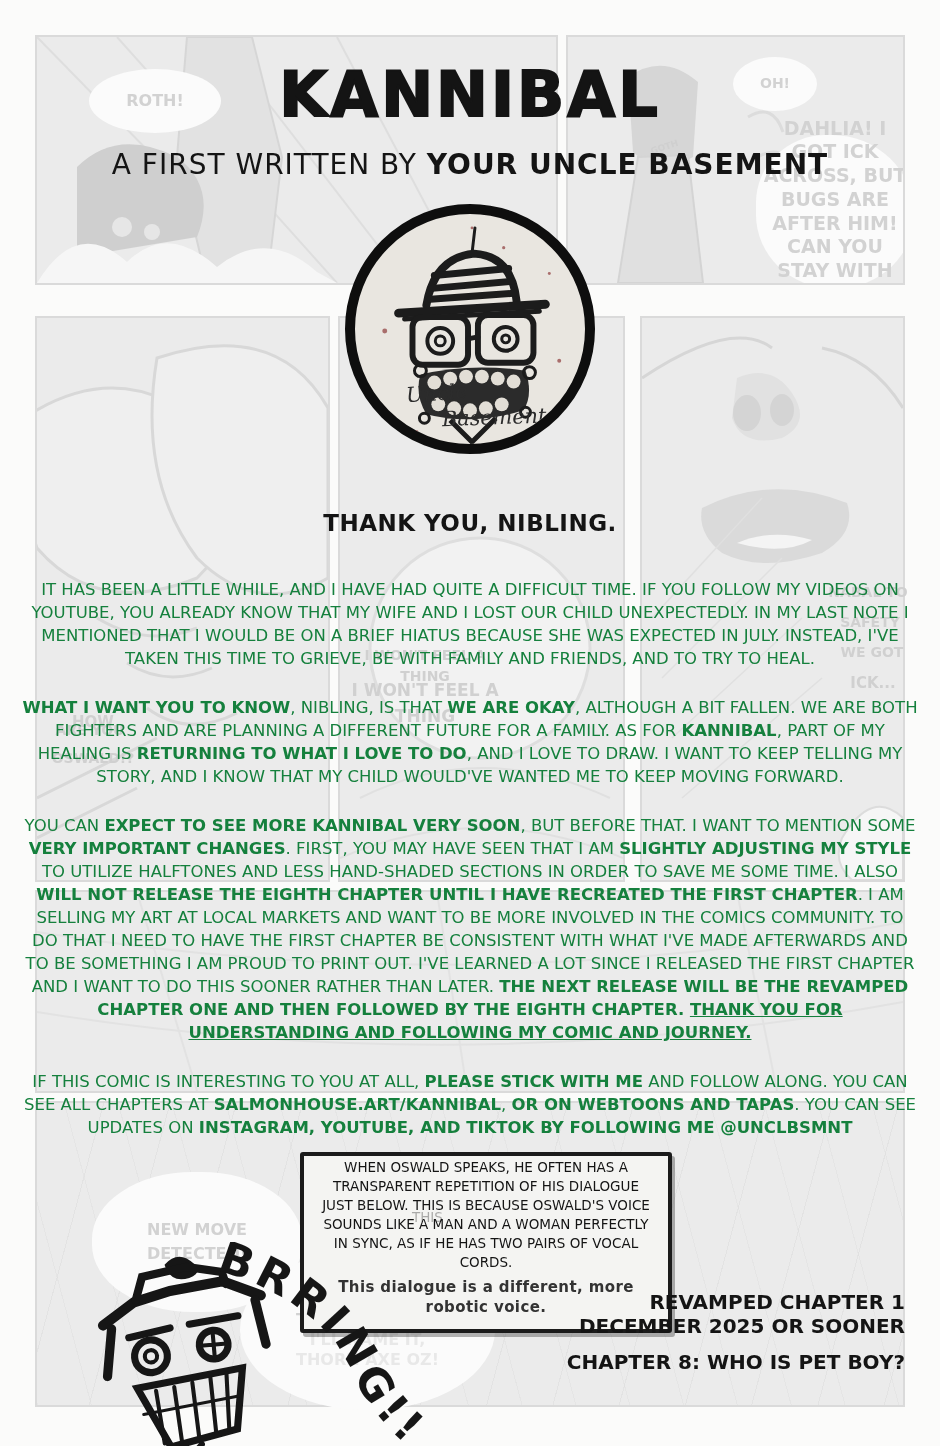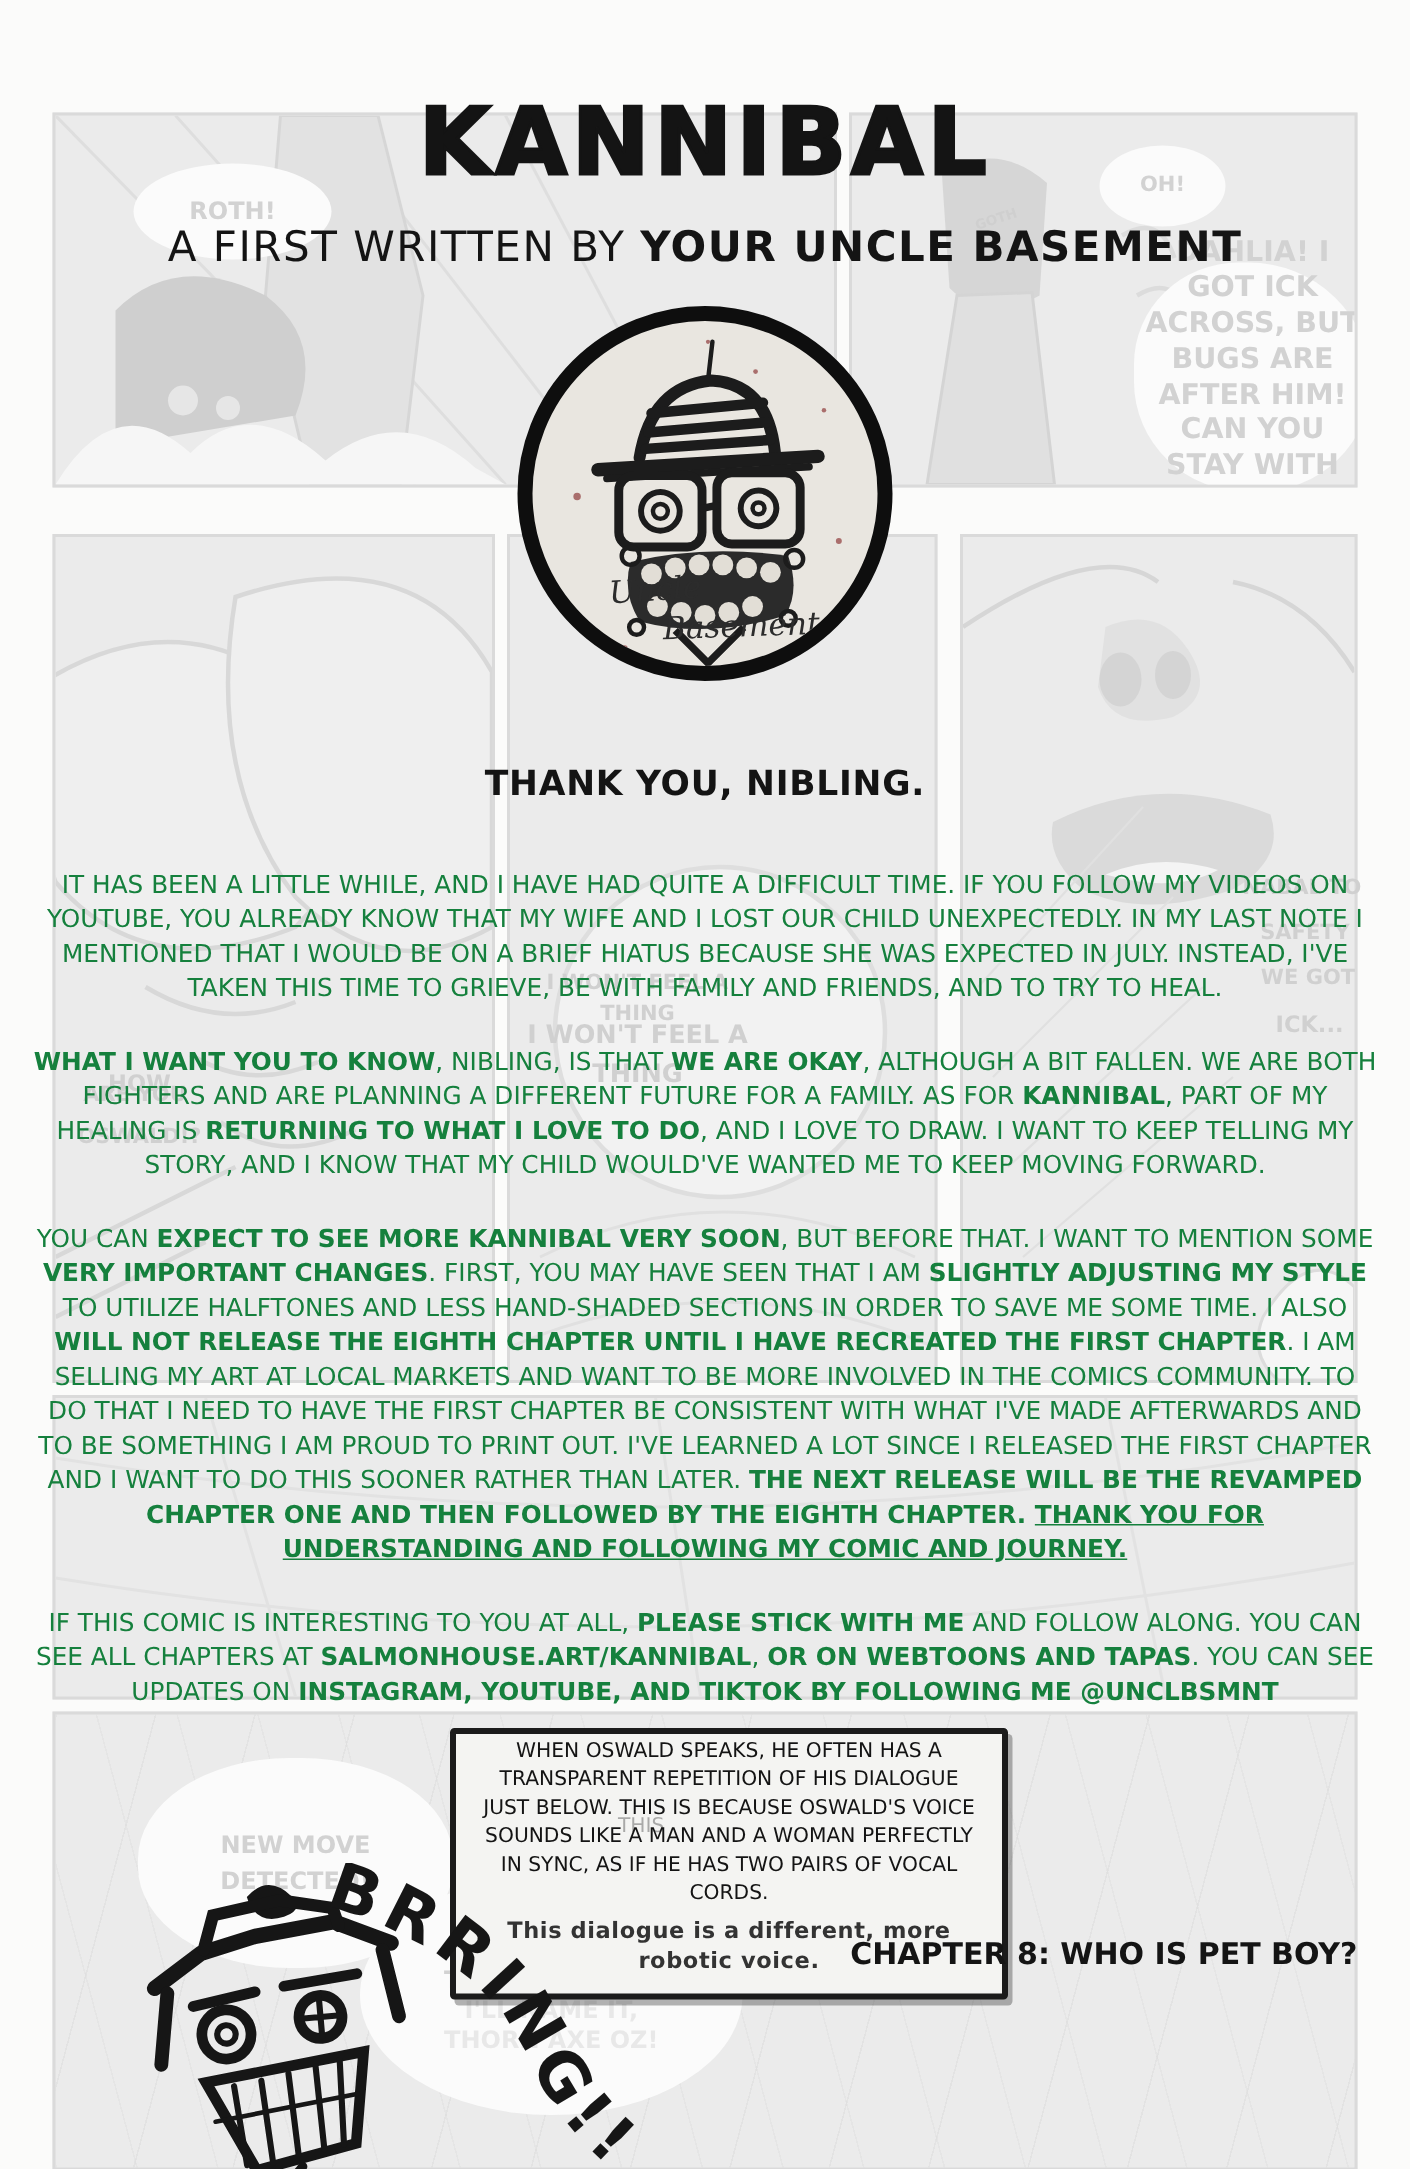--- a/index.html
+++ b/index.html
@@ -1,20 +1,20 @@
 <!DOCTYPE html>
 <html><head>
 <meta charset="utf-8">
 <style>
   html,body{margin:0;padding:0;background:#ffffff;}
   .page{position:relative;width:940px;height:1446px;background:#fbfbfa;overflow:hidden;
         font-family:"DejaVu Sans",sans-serif;color:#141414;}
 
   
-  .panel{position:absolute;background:#ebebeb;border:2px solid #dadada;box-sizing:border-box;overflow:hidden;margin-top:40px;}
+  .panel{position:absolute;background:#ebebeb;border:2px solid #dadada;box-sizing:border-box;overflow:hidden;}
   .panel svg{position:absolute;left:0;top:0;}
   .p-bottom{background:
       repeating-linear-gradient(105deg, rgba(220,220,220,.55) 0 1px, transparent 1px 64px),
       repeating-linear-gradient(75deg, rgba(223,223,223,.5) 0 1px, transparent 1px 52px),
       #ebebeb;}
 
   .bubble{position:absolute;background:#fbfbfb;border-radius:50%;display:flex;flex-direction:column;
           align-items:center;justify-content:center;color:#d2d2d2;font-weight:bold;
           text-align:center;z-index:1;line-height:1.25;}
   .bg-text{position:absolute;color:#d0d0d0;font-weight:bold;text-align:center;z-index:1;line-height:1.5;}
@@ -243,20 +243,24 @@
     <p><span>YOU CAN </span><span class="b">EXPECT TO SEE MORE KANNIBAL VERY SOON</span><span>, BUT BEFORE THAT. I WANT TO MENTION SOME </span><span class="b">VERY IMPORTANT CHANGES</span><span>. FIRST, YOU MAY HAVE SEEN THAT I AM </span><span class="b">SLIGHTLY ADJUSTING MY STYLE</span><span> TO UTILIZE HALFTONES AND LESS HAND-SHADED SECTIONS IN ORDER TO SAVE ME SOME TIME. I ALSO </span><span class="b">WILL NOT RELEASE THE EIGHTH CHAPTER UNTIL I HAVE RECREATED THE FIRST CHAPTER</span><span>. I AM SELLING MY ART AT LOCAL MARKETS AND WANT TO BE MORE INVOLVED IN THE COMICS COMMUNITY. TO DO THAT I NEED TO HAVE THE FIRST CHAPTER BE CONSISTENT WITH WHAT I'VE MADE AFTERWARDS AND TO BE SOMETHING I AM PROUD TO PRINT OUT. I'VE LEARNED A LOT SINCE I RELEASED THE FIRST CHAPTER AND I WANT TO DO THIS SOONER RATHER THAN LATER. </span><span class="b">THE NEXT RELEASE WILL BE THE REVAMPED CHAPTER ONE AND THEN FOLLOWED BY THE EIGHTH CHAPTER. </span><span class="b u">THANK YOU FOR UNDERSTANDING AND FOLLOWING MY COMIC AND JOURNEY.</span></p>
     <p><span>IF THIS COMIC IS INTERESTING TO YOU AT ALL, </span><span class="b">PLEASE STICK WITH ME</span><span> AND FOLLOW ALONG. YOU CAN SEE ALL CHAPTERS AT </span><span class="b">SALMONHOUSE.ART/KANNIBAL</span><span>, </span><span class="b">OR ON WEBTOONS AND TAPAS</span><span>. YOU CAN SEE UPDATES ON </span><span class="b">INSTAGRAM, YOUTUBE, AND TIKTOK BY FOLLOWING ME @UNCLBSMNT</span></p>
   </div>
 
   <div class="oswald-box">
     <div><span>WHEN OSWALD SPEAKS, HE OFTEN HAS A TRANSPARENT REPETITION OF HIS DIALOGUE JUST BELOW. </span><span class="ghost-word" data-ghost="THIS">THIS</span><span> IS BECAUSE OSWALD'S VOICE SOUNDS LIKE A MAN AND A WOMAN PERFECTLY IN SYNC, AS IF HE HAS TWO PAIRS OF VOCAL CORDS.</span></div>
     <div class="robotic">This dialogue is a different, more robotic voice.</div>
   </div>
 
   <div class="schedule">
+    <div class="item">
+      <div>REVAMPED CHAPTER 1</div>
+      <div>DECEMBER 2025 OR SOONER</div>
+    </div>
     <div class="item">
       <div>CHAPTER 8: WHO IS PET BOY?</div>
     </div>
   </div>
 
   <div class="sketch" style="left:75px;top:1245px;width:215px;height:215px;transform:rotate(-5deg);">
     <svg width="215" height="215" viewBox="0 0 210 210">
       <path d="M95,18 Q110,4 124,20 Q132,29 118,33 Q99,37 95,18 Z" fill="#161616"></path>
       <g stroke="#161616" fill="none" stroke-linecap="round">
         <path d="M30,72 L62,52 L98,44 L150,39 L186,56" stroke-width="10"></path>

